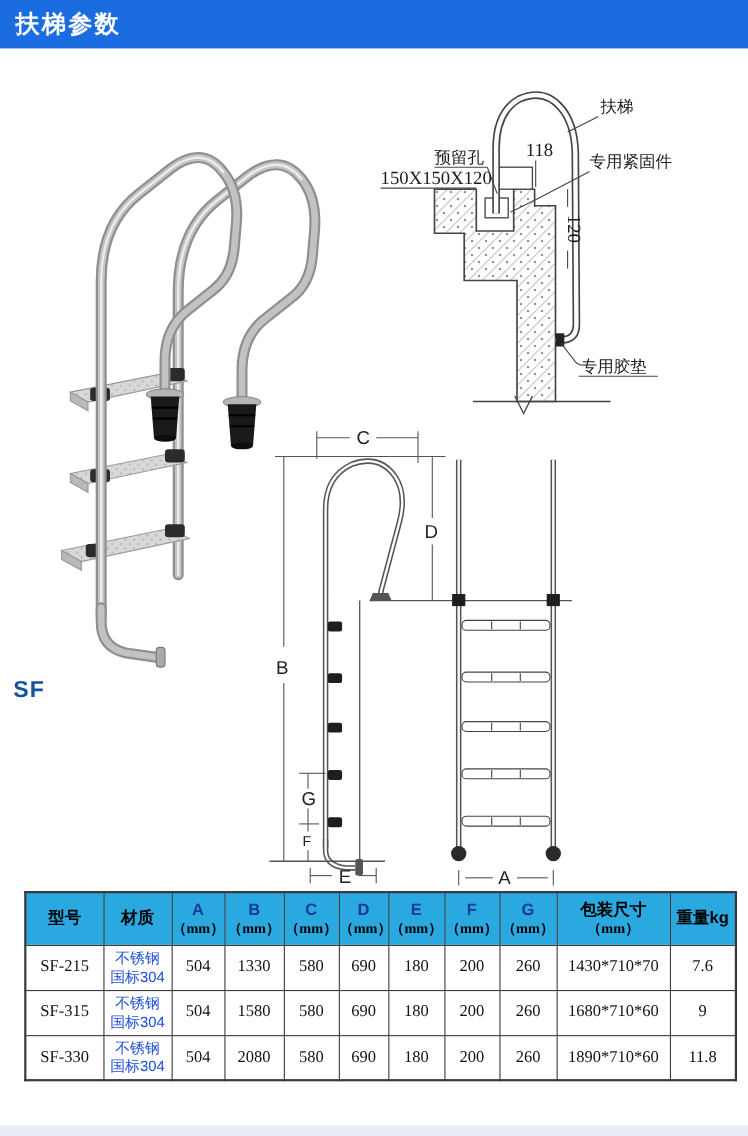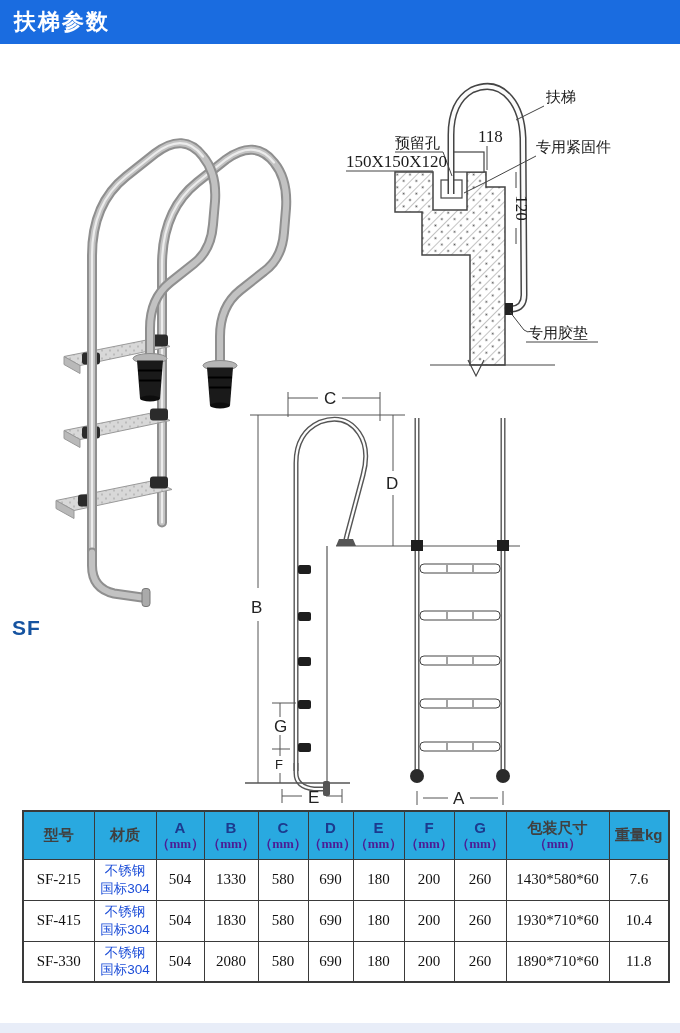--- a/index.html
+++ b/index.html
@@ -13,23 +13,23 @@
   .install-wrap{position:absolute;left:340px;top:60px;width:340px;height:330px;}
   .dim-wrap{position:absolute;left:230px;top:383px;width:300px;height:427px;}
   .bottom-strip{position:absolute;left:0;top:1023px;width:680px;height:10px;background:#e8edf8;}
 
   
   .spec-table{position:absolute;left:22px;top:810px;width:646px;border-collapse:collapse;
               table-layout:fixed;border:2px solid #3a3a3a;}
   .spec-table th,.spec-table td{border:1px solid #3a3a3a;text-align:center;vertical-align:middle;padding:0;}
   .spec-table thead tr{height:48px;background:#29a9e0;}
   .spec-table tbody tr{height:41px;background:#ffffff;}
-  .th-cn{font-size:15px;font-weight:bold;color:#404040;line-height:1.2;}
+  .th-cn{font-size:15px;font-weight:bold;color:#000000;line-height:1.2;}
   .th-letter{font-size:15px;font-weight:bold;color:#1c3a8e;font-family:"Liberation Sans",sans-serif;line-height:1.15;}
-  .th-mm{font-size:13px;color:#4c1d95;font-family:"Liberation Serif",serif;line-height:1.1;}
+  .th-mm{font-size:13px;color:#000000;font-family:"Liberation Serif",serif;line-height:1.1;}
   .td-data{font-family:"Liberation Serif",serif;font-size:15px;color:#111;}
   .td-model{font-family:"Liberation Serif",serif;font-size:15px;color:#111;margin-top:31px;}
   .td-material{font-size:13.5px;color:#1d4ed8;line-height:1.3;}
 
   
   text.cn{font-family:"Liberation Sans",sans-serif;font-size:15px;fill:#1b1b1b;}
   text.num{font-family:"Liberation Serif",serif;font-size:17px;fill:#1b1b1b;}
   text.dletter{font-family:"Liberation Sans",sans-serif;font-size:17px;fill:#222;}
 </style>
 </head>
@@ -345,38 +345,38 @@
     <tr>
       <td class="td-model">SF-215</td>
       <td class="td-material">不锈钢<br>国标304</td>
       <td class="td-data">504</td>
       <td class="td-data">1330</td>
       <td class="td-data">580</td>
       <td class="td-data">690</td>
       <td class="td-data">180</td>
       <td class="td-data">200</td>
       <td class="td-data">260</td>
-      <td class="td-data">1430*580*60</td>
+      <td class="td-data">1430*710*70</td>
       <td class="td-data">7.6</td>
     </tr>
 
-
     <tr>
-      <td class="td-model">SF-415</td>
+      <td class="td-model">SF-315</td>
       <td class="td-material">不锈钢<br>国标304</td>
       <td class="td-data">504</td>
-      <td class="td-data">1830</td>
+      <td class="td-data">1580</td>
       <td class="td-data">580</td>
       <td class="td-data">690</td>
       <td class="td-data">180</td>
       <td class="td-data">200</td>
       <td class="td-data">260</td>
-      <td class="td-data">1930*710*60</td>
-      <td class="td-data">10.4</td>
+      <td class="td-data">1680*710*60</td>
+      <td class="td-data">9</td>
     </tr>
+
 
     <tr>
       <td class="td-model">SF-330</td>
       <td class="td-material">不锈钢<br>国标304</td>
       <td class="td-data">504</td>
       <td class="td-data">2080</td>
       <td class="td-data">580</td>
       <td class="td-data">690</td>
       <td class="td-data">180</td>
       <td class="td-data">200</td>

